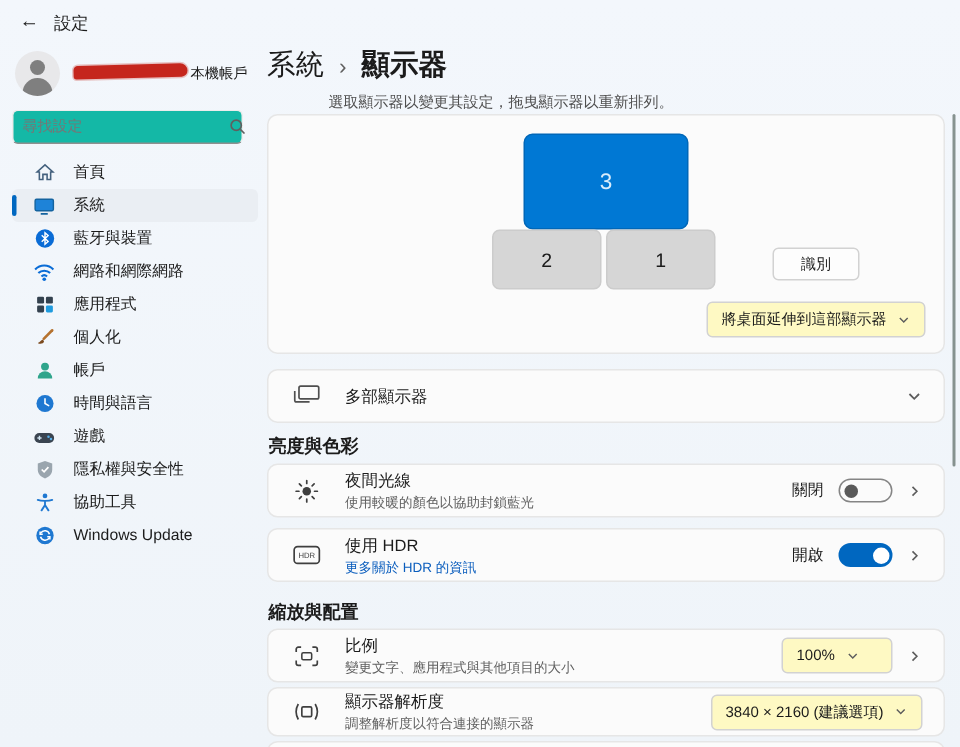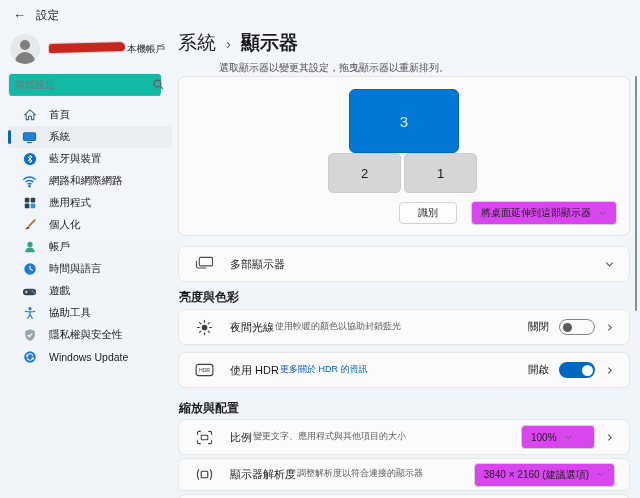--- a/index.html
+++ b/index.html
@@ -39,27 +39,27 @@
   .bc-root{font-weight:500;cursor:pointer;}
   .bc-sep{color:#5f5f5f;font-size:15px;}
   .bc-cur{font-weight:600;}
   .desc{position:absolute;left:0;top:33px;font-size:10px;color:#4f4f4f;margin-left:41px;}
 
   .card{background:#fbfbfb;border:1px solid #e6e6e6;border-radius:7px;box-sizing:border-box;position:absolute;left:0;width:452px;}
   .arrangement{top:48px;height:160px;}
   .mon3{position:absolute;left:170px;top:12px;width:108px;height:62px;background:#0078d4;border:1px solid #0067b8;border-radius:6px;display:flex;align-items:center;justify-content:center;font-size:15px;color:#d8ecfb;cursor:pointer;}
   .mon-row{position:absolute;left:149px;top:76px;display:flex;gap:3px;}
   .mon-sm{width:71px;height:38px;background:#d6d6d6;border:1px solid #cccccc;border-radius:5px;display:flex;align-items:center;justify-content:center;font-size:13px;color:#1b1b1b;cursor:pointer;}
-  .arr-buttons{position:absolute;right:12px;bottom:10px;display:flex;gap:14px;align-items:center;}
+  .arr-buttons{position:absolute;right:12px;bottom:10px;display:flex;gap:14px;align-items:center;flex-direction:column;}
   .btn{height:22px;background:#fdfdfd;border:1px solid #d2d2d2;border-radius:4px;font-size:10px;color:#1b1b1b;display:flex;align-items:center;justify-content:center;padding:0 18px;cursor:pointer;font-family:inherit;}
-  .dropdown{height:22px;background:#d946ef;border:1px solid #d2d2d2;border-radius:4px;font-size:10px;color:#1b1b1b;display:flex;align-items:center;gap:7px;padding:0 9px;cursor:pointer;}
+  .dropdown{height:22px;background:#fef9c3;border:1px solid #d2d2d2;border-radius:4px;font-size:10px;color:#1b1b1b;display:flex;align-items:center;gap:7px;padding:0 9px;cursor:pointer;}
 
   .row{height:36px;display:flex;align-items:center;padding:0 14px 0 16px;}
   .row .ric{width:19px;height:19px;display:flex;align-items:center;justify-content:center;margin-right:16px;flex:0 0 auto;}
-  .row .rtext{display:flex;flex-direction:row;gap:1px;flex:1;}
+  .row .rtext{display:flex;flex-direction:column;gap:1px;flex:1;}
   .row .rtitle{font-size:11px;color:#1b1b1b;}
   .row .rsub{font-size:9px;color:#5f5f5f;}
   .row .rsub.link{color:#0a5dbd;cursor:pointer;}
   .row .rright{display:flex;align-items:center;gap:10px;}
   .state-lbl{font-size:10.5px;color:#1b1b1b;}
   .toggle{width:36px;height:16px;border-radius:9px;position:relative;cursor:pointer;box-sizing:border-box;}
   .toggle.off{border:1px solid #858585;background:transparent;}
   .toggle.off .knob{position:absolute;left:3px;top:2.5px;width:9px;height:9px;border-radius:50%;background:#5a5a5a;}
   .toggle.on{background:#0067c0;}
   .toggle.on .knob{position:absolute;right:2.5px;top:2.5px;width:11px;height:11px;border-radius:50%;background:#ffffff;}
@@ -188,34 +188,34 @@
             <path d="M4.6 7 v3 M3.1 8.5 h3" stroke="#cfe2ef" stroke-width="1"></path>
             <circle cx="11" cy="7.6" r=".9" fill="#58aee8"></circle>
             <circle cx="12.8" cy="9.3" r=".9" fill="#58aee8"></circle>
           </svg>
         </span>
       <span class="lbl">遊戲</span>
     </div>
     <div class="nav-item">
       <span class="ic">
           <svg width="14" height="14" viewBox="0 0 16 16">
+            <path d="M8 1.5 L13.5 3.5 V8 C13.5 11.5 11 13.8 8 14.8 C5 13.8 2.5 11.5 2.5 8 V3.5 Z" fill="#9aa5ae"></path>
+            <path d="M5.5 8 L7.3 9.8 L10.6 6.2" fill="none" stroke="#ffffff" stroke-width="1.3"></path>
+          </svg>
+        </span>
+      <span class="lbl">隱私權與安全性</span>
+    </div>
+    <div class="nav-item">
+      <span class="ic">
+          <svg width="14" height="14" viewBox="0 0 16 16">
             <circle cx="8" cy="3" r="1.8" fill="#1f78d1"></circle>
             <path d="M2.5 6 C5 7 11 7 13.5 6 M8 7 V10 M8 10 L5.4 14 M8 10 L10.6 14" fill="none" stroke="#1f78d1" stroke-width="1.4" stroke-linecap="round"></path>
           </svg>
         </span>
       <span class="lbl">協助工具</span>
-    </div>
-    <div class="nav-item">
-      <span class="ic">
-          <svg width="14" height="14" viewBox="0 0 16 16">
-            <path d="M8 1.5 L13.5 3.5 V8 C13.5 11.5 11 13.8 8 14.8 C5 13.8 2.5 11.5 2.5 8 V3.5 Z" fill="#9aa5ae"></path>
-            <path d="M5.5 8 L7.3 9.8 L10.6 6.2" fill="none" stroke="#ffffff" stroke-width="1.3"></path>
-          </svg>
-        </span>
-      <span class="lbl">隱私權與安全性</span>
     </div>
     <div class="nav-item">
       <span class="ic">
           <svg width="14" height="14" viewBox="0 0 16 16">
             <circle cx="8" cy="8" r="6.6" fill="#1f78d1"></circle>
             <path d="M11.4 7 a3.6 3.6 0 0 0 -6.6 -.8 M4.6 9 a3.6 3.6 0 0 0 6.6 .8" fill="none" stroke="#ffffff" stroke-width="1.2"></path>
             <path d="M4.3 5 v2 h2 M11.7 11 v-2 h-2" fill="none" stroke="#ffffff" stroke-width="1.2"></path>
           </svg>
         </span>
       <span class="lbl">Windows Update</span>

